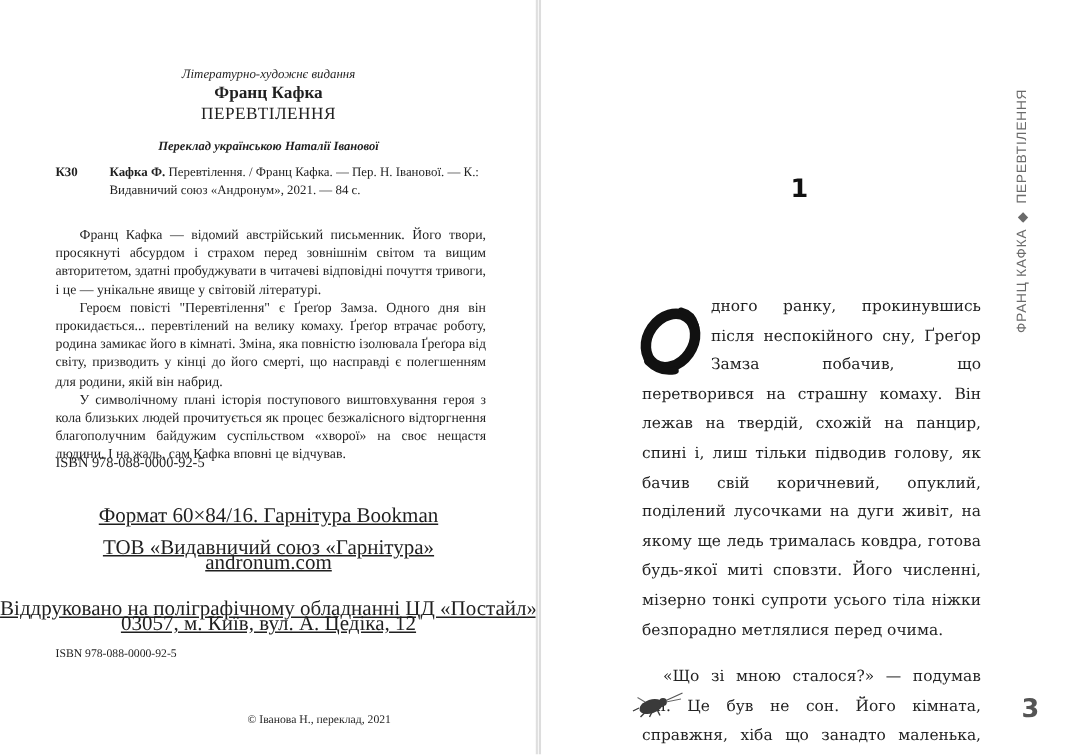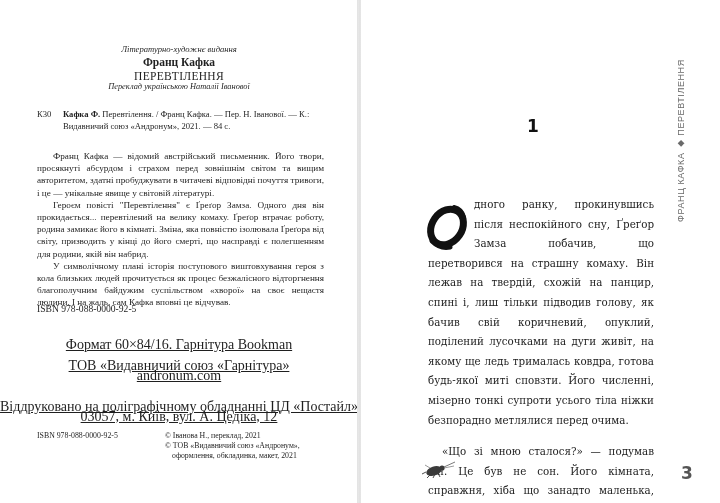--- a/index.html
+++ b/index.html
@@ -15,40 +15,40 @@
       position: absolute; left: 357px; top: 0; width: 4px; height: 503px;
       background: linear-gradient(to right, #f2f2f2 0, #d6d6d6 1px, #f7f7f7 2px, #cfcfcf 3px, #fafafa 4px);
     }
 
     
     .serif { font-family: "Liberation Serif", "DejaVu Serif", serif; }
     .center { text-align: center; }
     .series-line { position: absolute; left: 0; width: 358px; top: 44px; font-size: 8.6px; font-style: italic; }
     .author-line { position: absolute; left: 0; width: 358px; top: 56px; font-size: 11.5px; font-weight: bold; }
     .title-line { position: absolute; left: 0; width: 358px; top: 70px; font-size: 11.5px; letter-spacing: 0.3px; }
-    .translator-line { position: absolute; left: 0; width: 358px; top: 82px; font-size: 8.4px; font-style: italic; }
+    .translator-line { position: absolute; left: 0; width: 358px; top: 93px; font-size: 8.4px; font-style: italic; font-weight: bold; }
 
     .catalog { position: absolute; left: 37px; top: 108px; width: 285px; font-size: 8.6px; line-height: 12px; }
-    .catalog .code { position: absolute; left: 0; top: 0; font-weight: normal; }
-    .catalog .entry { position: absolute; left: 26px; top: 0; width: 262px; }
+    .catalog .code { position: absolute; left: 0; top: 0; font-weight: bold; }
+    .catalog .entry { position: absolute; left: 36px; top: 0; width: 262px; }
     .catalog .entry b { font-weight: bold; }
 
     .annotation { position: absolute; left: 37px; top: 150px; width: 287px; font-size: 9.2px; line-height: 12.2px; text-align: justify; }
     .annotation p { margin: 0; text-indent: 16px; }
 
     .isbn-1 { position: absolute; left: 37px; top: 303px; font-size: 9.6px; font-family: "Liberation Serif", serif; }
 
     .imprint { position: absolute; left: 0; width: 358px; font-size: 14px; line-height: 10px; text-decoration: underline; }
     .imprint-format { top: 340px; }
     .imprint-publisher { top: 361px; }
     .imprint-printer { top: 402px; }
 
     .isbn-2 { position: absolute; left: 37px; top: 431px; font-size: 7.8px; }
     .copyright { position: absolute; left: 165px; top: 431px; width: 180px; font-size: 7.8px; line-height: 10px; }
-    .copyright .c-line { display: block; }
+    .copyright .c-line { display: block; margin-top: 44px; }
     .copyright .cont { padding-left: 7px; }
 
     
     .running-head {
       position: absolute; left: 676px; top: 55px; width: 18px; height: 172px;
       writing-mode: vertical-rl; transform: rotate(180deg);
       font-family: "Liberation Sans", "DejaVu Sans", sans-serif;
       font-size: 9px; letter-spacing: 0.6px; color: #6a6a6a; text-align: center;
       white-space: nowrap;
     }

